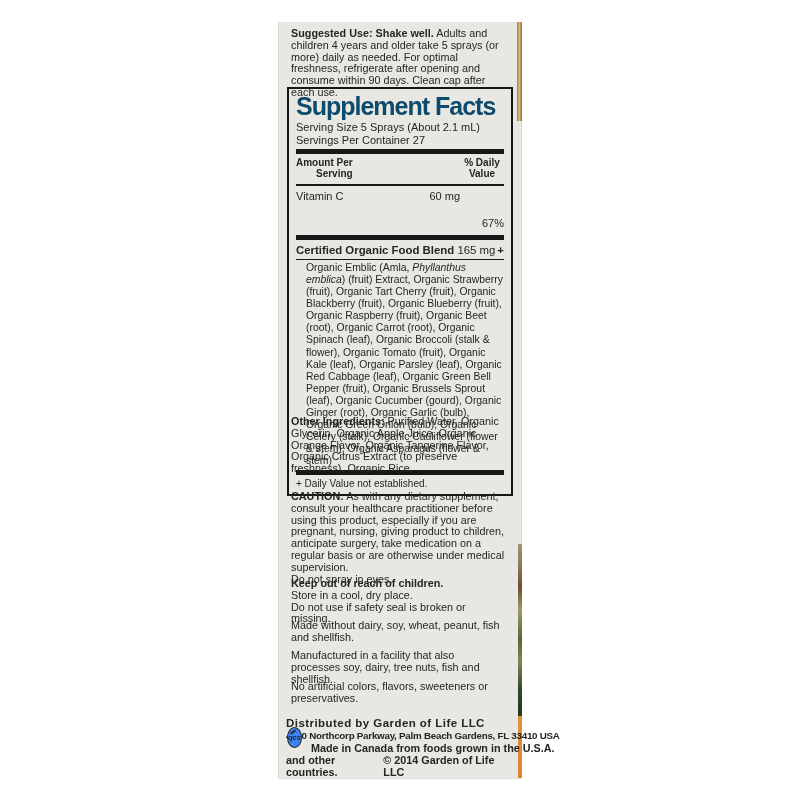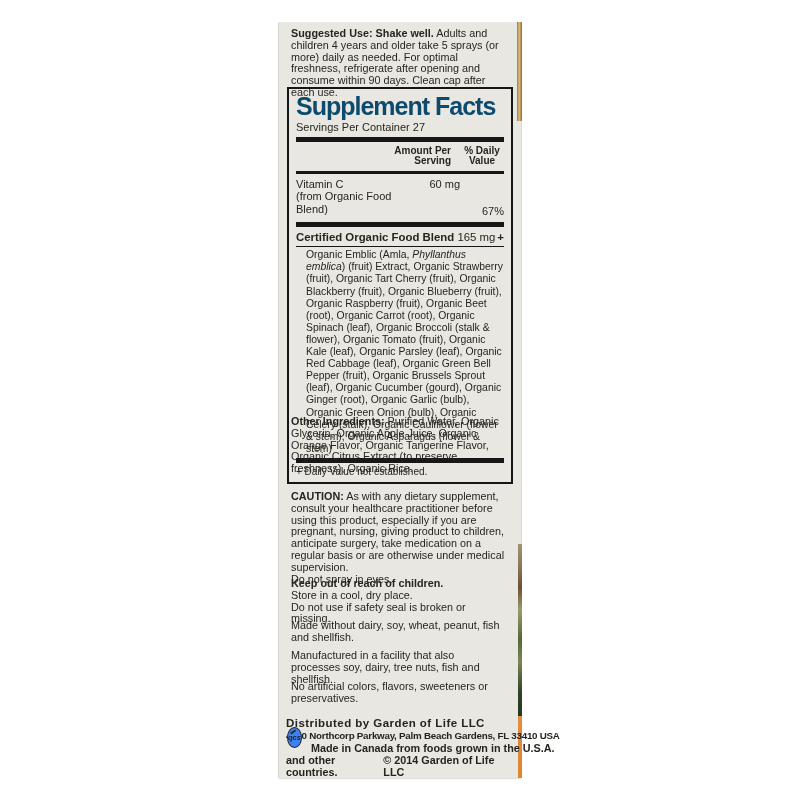--- a/index.html
+++ b/index.html
@@ -30,21 +30,21 @@
   
   .sf-box {
     position:absolute; left:8px; top:65px; width:226px;
     border:2.5px solid #161616; padding:3px 7px 4px;
   }
   .sf-title { font-size:25px; font-weight:bold; letter-spacing:-1px; line-height:29px; white-space:nowrap; color:#0c4a6e; }
   .sf-serv  { font-size:11px; line-height:12.6px; }
   .bar-thick { height:5px;   background:#171717; margin:3px 0; }
   .bar-med   { height:2.5px; background:#171717; margin:2px 0; }
   .bar-thin  { height:1.2px; background:#171717; margin:1px 0 2px; }
-  .sf-head { display:flex; justify-content:flex-end; gap:9px; font-weight:bold; font-size:10px; line-height:10.8px; padding:1px 0 2px; }
+  .sf-head { display:flex; justify-content:space-between; gap:9px; font-weight:bold; font-size:10px; line-height:10.8px; padding:1px 0 2px; }
   .sf-head .c1 { text-align:right; }
   .sf-head .c2 { text-align:center; width:44px; }
   .nrow { display:flex; align-items:flex-start; font-size:11px; line-height:12.4px; padding:2px 0; }
   .n-name { flex:1; }
   .n-amt  { width:52px; text-align:right; }
   .n-dv   { width:44px; text-align:right;margin-top:27px; }
   .blend-row { display:flex; font-size:11.4px; line-height:13px; padding:1px 0; }
   .blend-row .bn { font-weight:bold; }
   .blend-row .plus { margin-left:auto; font-weight:bold; }
   .blend-list { margin:1px 0 2px 10px; font-size:10.4px; line-height:12.1px; }
@@ -84,41 +84,41 @@
     <div class="edge-tan"></div>
     <div class="edge-veg"></div>
     <div class="edge-orange"></div>
 
     <div class="sec suggested">
       <b>Suggested Use: Shake well.</b><span> Adults and children 4 years and older take 5 sprays (or more) daily as needed. For optimal freshness, refrigerate after opening and consume within 90 days. Clean cap after each use.</span>
     </div>
 
     <div class="sf-box">
       <div class="sf-title">Supplement Facts</div>
+      <div class="sf-serv">Serving Size 5 Sprays (About 2.1 mL)</div>
       <div class="sf-serv">Servings Per Container 27</div>
 
       <div class="bar-thick"></div>
 
       <div class="sf-head">
         <div class="c1">
           <div>Amount Per</div>
           <div>Serving</div>
         </div>
         <div class="c2">
           <div>% Daily</div>
           <div>Value</div>
         </div>
       </div>
 
       <div class="bar-med"></div>
 
       <div class="nrow">
         <div class="n-name">
           <div>Vitamin C</div>
-          <div>(from Organic Food Blend)</div>
         </div>
         <div class="n-amt">60 mg</div>
         <div class="n-dv">67%</div>
       </div>
 
       <div class="bar-thick"></div>
 
       <div class="blend-row">
         <span class="bn">Certified Organic Food Blend</span>
         <span>&nbsp;</span>

